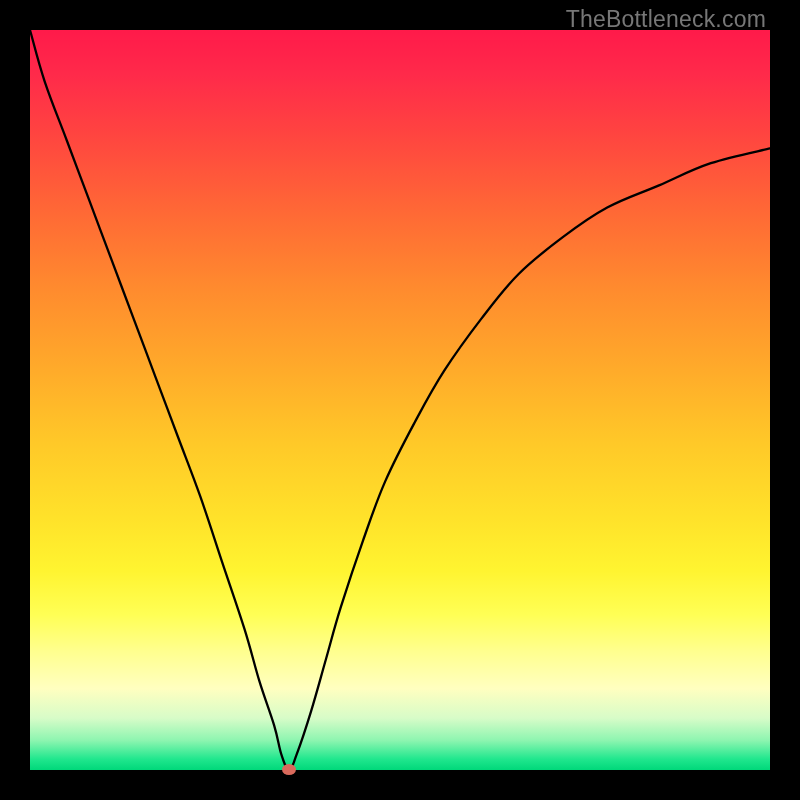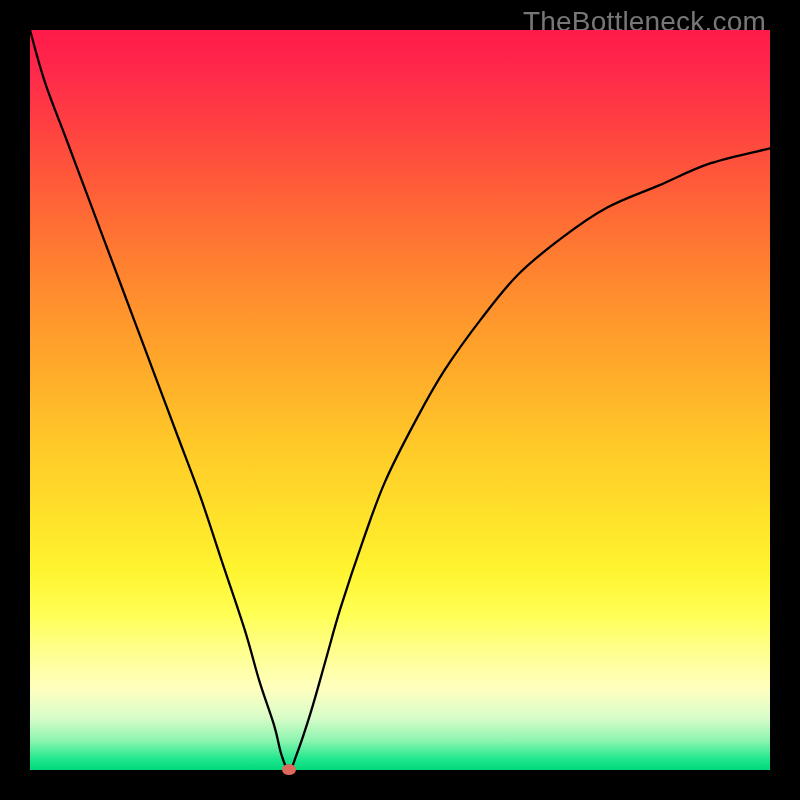--- a/index.html
+++ b/index.html
@@ -41,21 +41,21 @@
       #8df5b0 96%,
       #21e78e 98.5%,
       #00d87a 100%
     );
   }
   .watermark {
     position: absolute;
     top: 6px;
     right: 34px;
     color: #777;
-    font-size: 28px;
+    font-size: 23px;
     font-weight: 500;
     letter-spacing: 0.2px;
   }
   svg.curve {
     position: absolute;
     left: 0;
     top: 0;
     width: 740px;
     height: 740px;
     overflow: visible;

